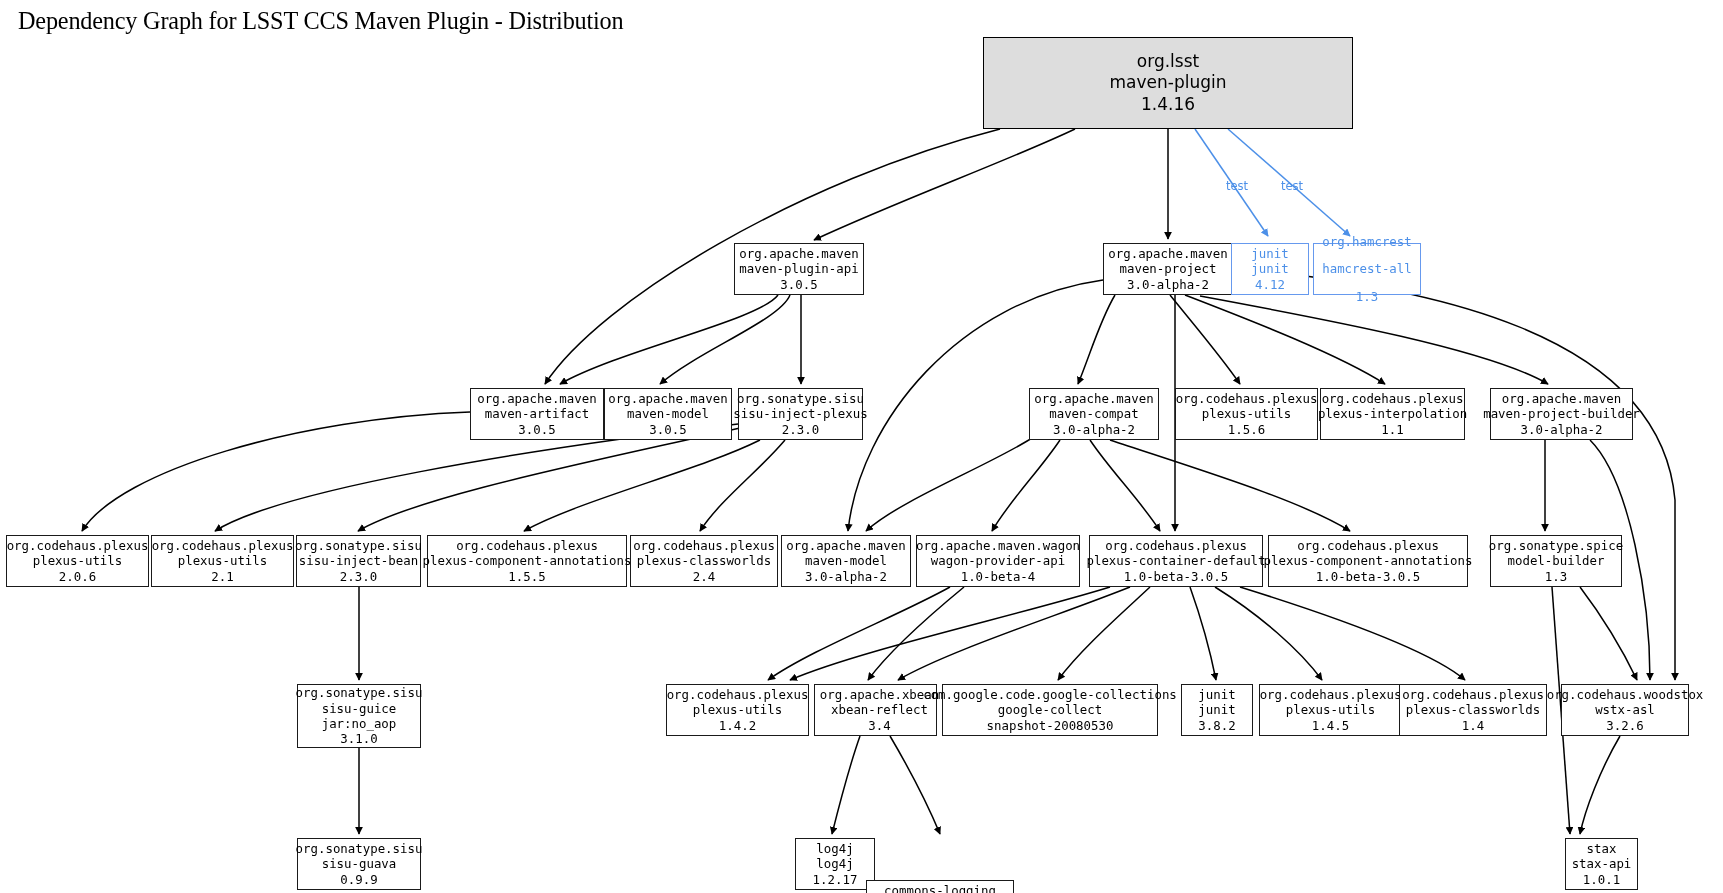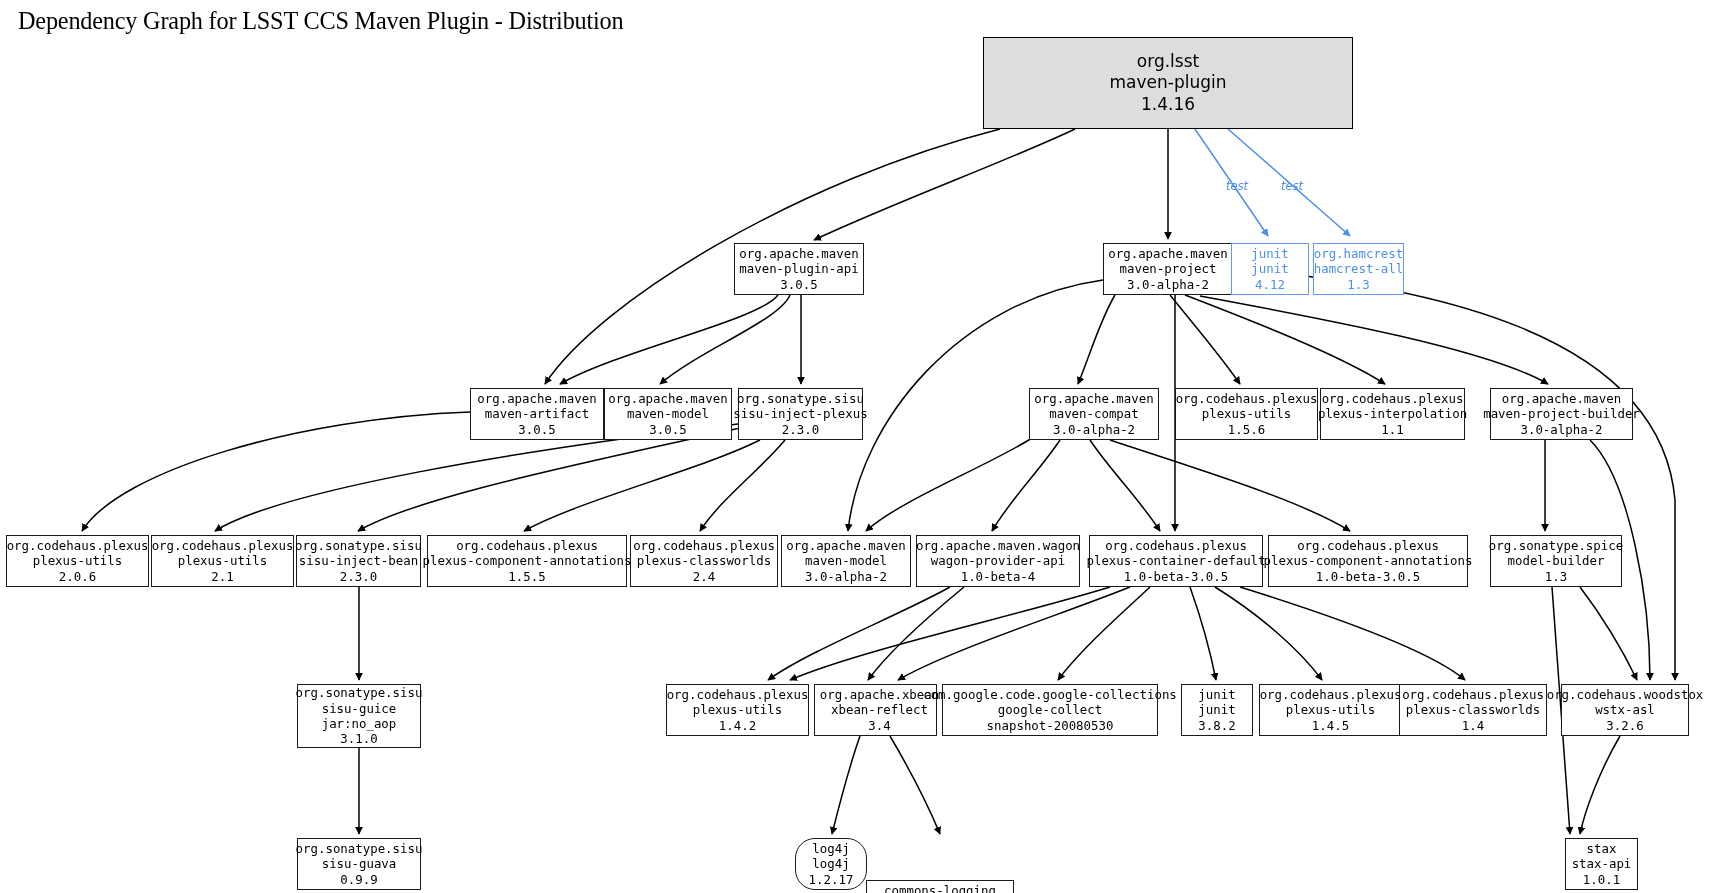--- a/index.html
+++ b/index.html
@@ -64,21 +64,20 @@
   }
   .node .ln {
     display: block;
   }
   .edge-label {
     position: absolute;
     font-family: "DejaVu Sans", sans-serif;
     font-size: 11.5px;
     color: #4d90e8;
     white-space: nowrap;
-    font-style: italic;
   }
 </style>
 </head>
 <body>
 
 <div id="canvas">
 
   <div id="graph-title">Dependency Graph for LSST CCS Maven Plugin - Distribution</div>
 
   <svg id="edges" viewBox="0 0 1723 893" xmlns="http://www.w3.org/2000/svg">
@@ -149,21 +148,21 @@
       <div class="node" style="left: 1103px; top: 243px; width: 130px; height: 52px;">
         <span class="ln">org.apache.maven</span>
         <span class="ln">maven-project</span>
         <span class="ln">3.0-alpha-2</span>
       </div>
       <div class="node test" style="left: 1231px; top: 243px; width: 78px; height: 52px;">
         <span class="ln">junit</span>
         <span class="ln">junit</span>
         <span class="ln">4.12</span>
       </div>
-      <div class="node test" style="left: 1313px; top: 243px; width: 91px; height: 52px;">
+      <div class="node test" style="left: 1313px; top: 243px; width: 108px; height: 52px; gap: 12px;">
         <span class="ln">org.hamcrest</span>
         <span class="ln">hamcrest-all</span>
         <span class="ln">1.3</span>
       </div>
       <div class="node" style="left: 470px; top: 388px; width: 134px; height: 52px;">
         <span class="ln">org.apache.maven</span>
         <span class="ln">maven-artifact</span>
         <span class="ln">3.0.5</span>
       </div>
       <div class="node" style="left: 604px; top: 388px; width: 128px; height: 52px;">
@@ -285,21 +284,21 @@
       <div class="node" style="left: 1561px; top: 684px; width: 128px; height: 52px;">
         <span class="ln">org.codehaus.woodstox</span>
         <span class="ln">wstx-asl</span>
         <span class="ln">3.2.6</span>
       </div>
       <div class="node" style="left: 297px; top: 838px; width: 124px; height: 52px;">
         <span class="ln">org.sonatype.sisu</span>
         <span class="ln">sisu-guava</span>
         <span class="ln">0.9.9</span>
       </div>
-      <div class="node" style="left: 795px; top: 838px; width: 72px; height: 52px; border-radius: 20px;">
+      <div class="node" style="left: 795px; top: 838px; width: 80px; height: 52px;">
         <span class="ln">log4j</span>
         <span class="ln">log4j</span>
         <span class="ln">1.2.17</span>
       </div>
       <div class="node" style="left: 866px; top: 838px; width: 148px; height: 52px; margin-top: 42px;">
         <span class="ln">commons-logging</span>
         <span class="ln">commons-logging-api</span>
         <span class="ln">1.1</span>
       </div>
       <div class="node" style="left: 1565px; top: 838px; width: 73px; height: 52px;">

